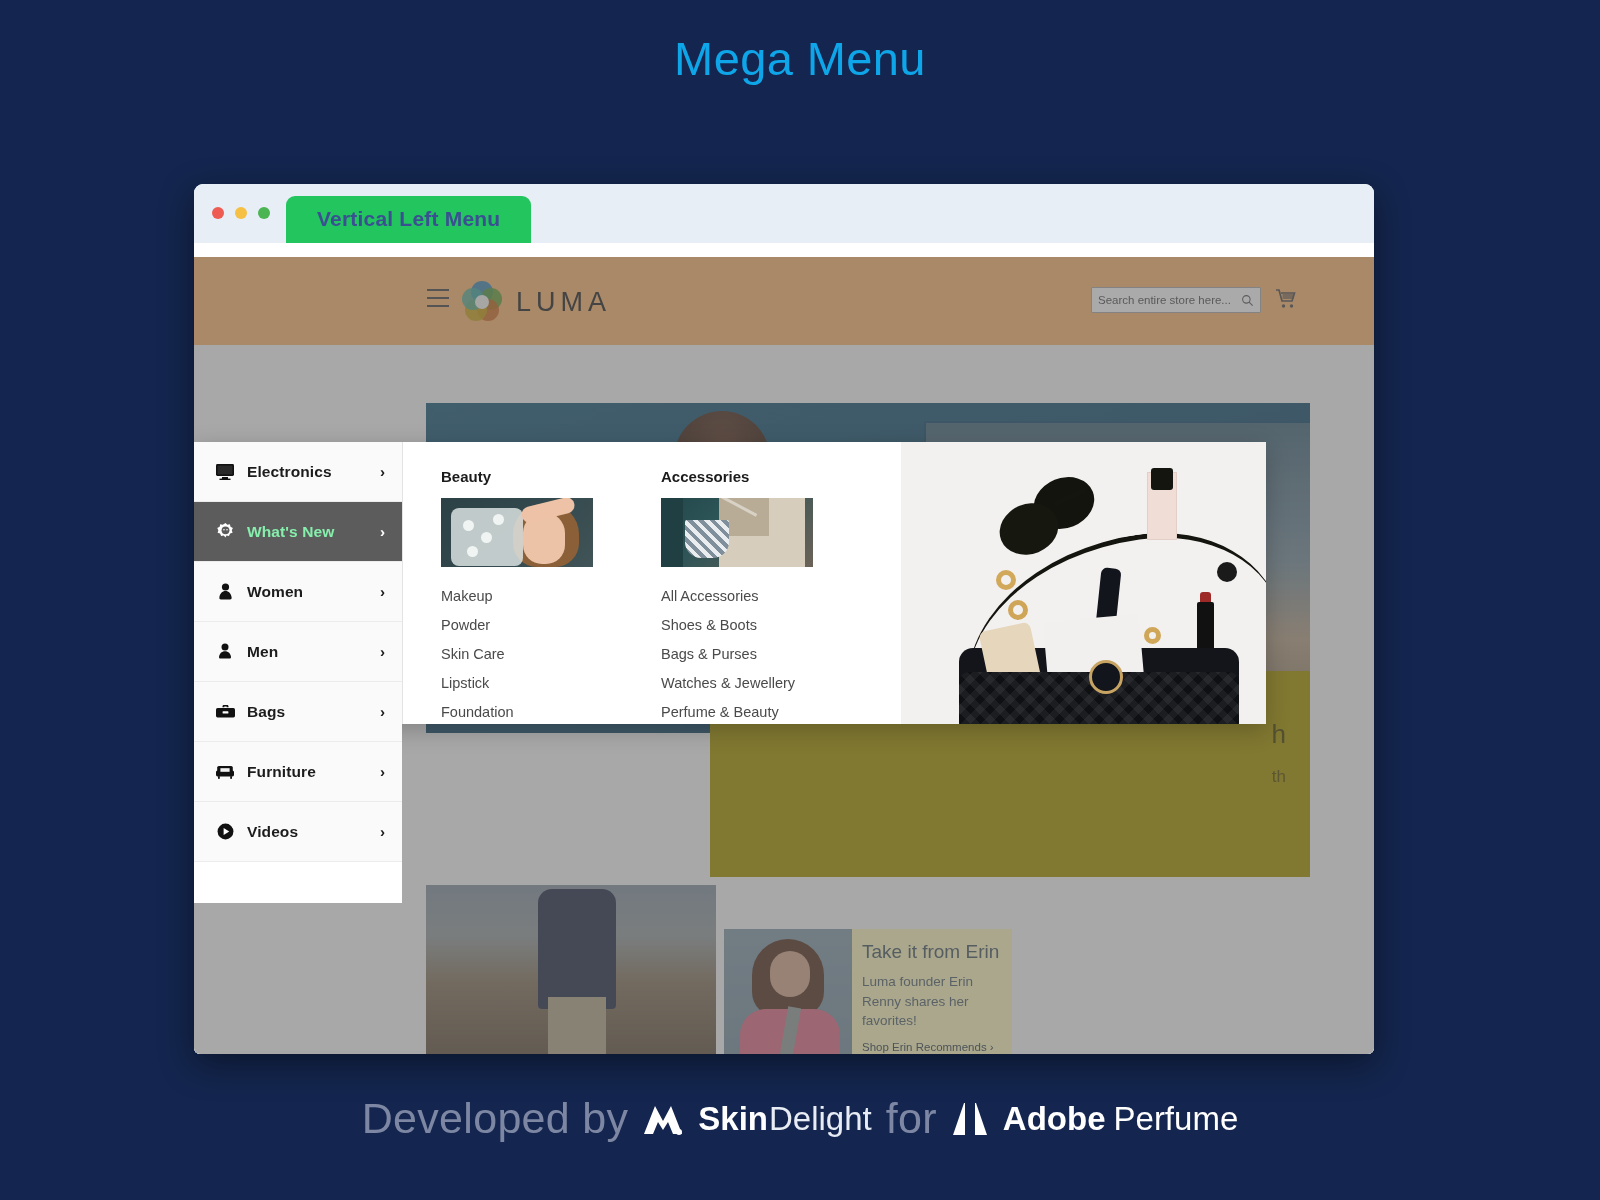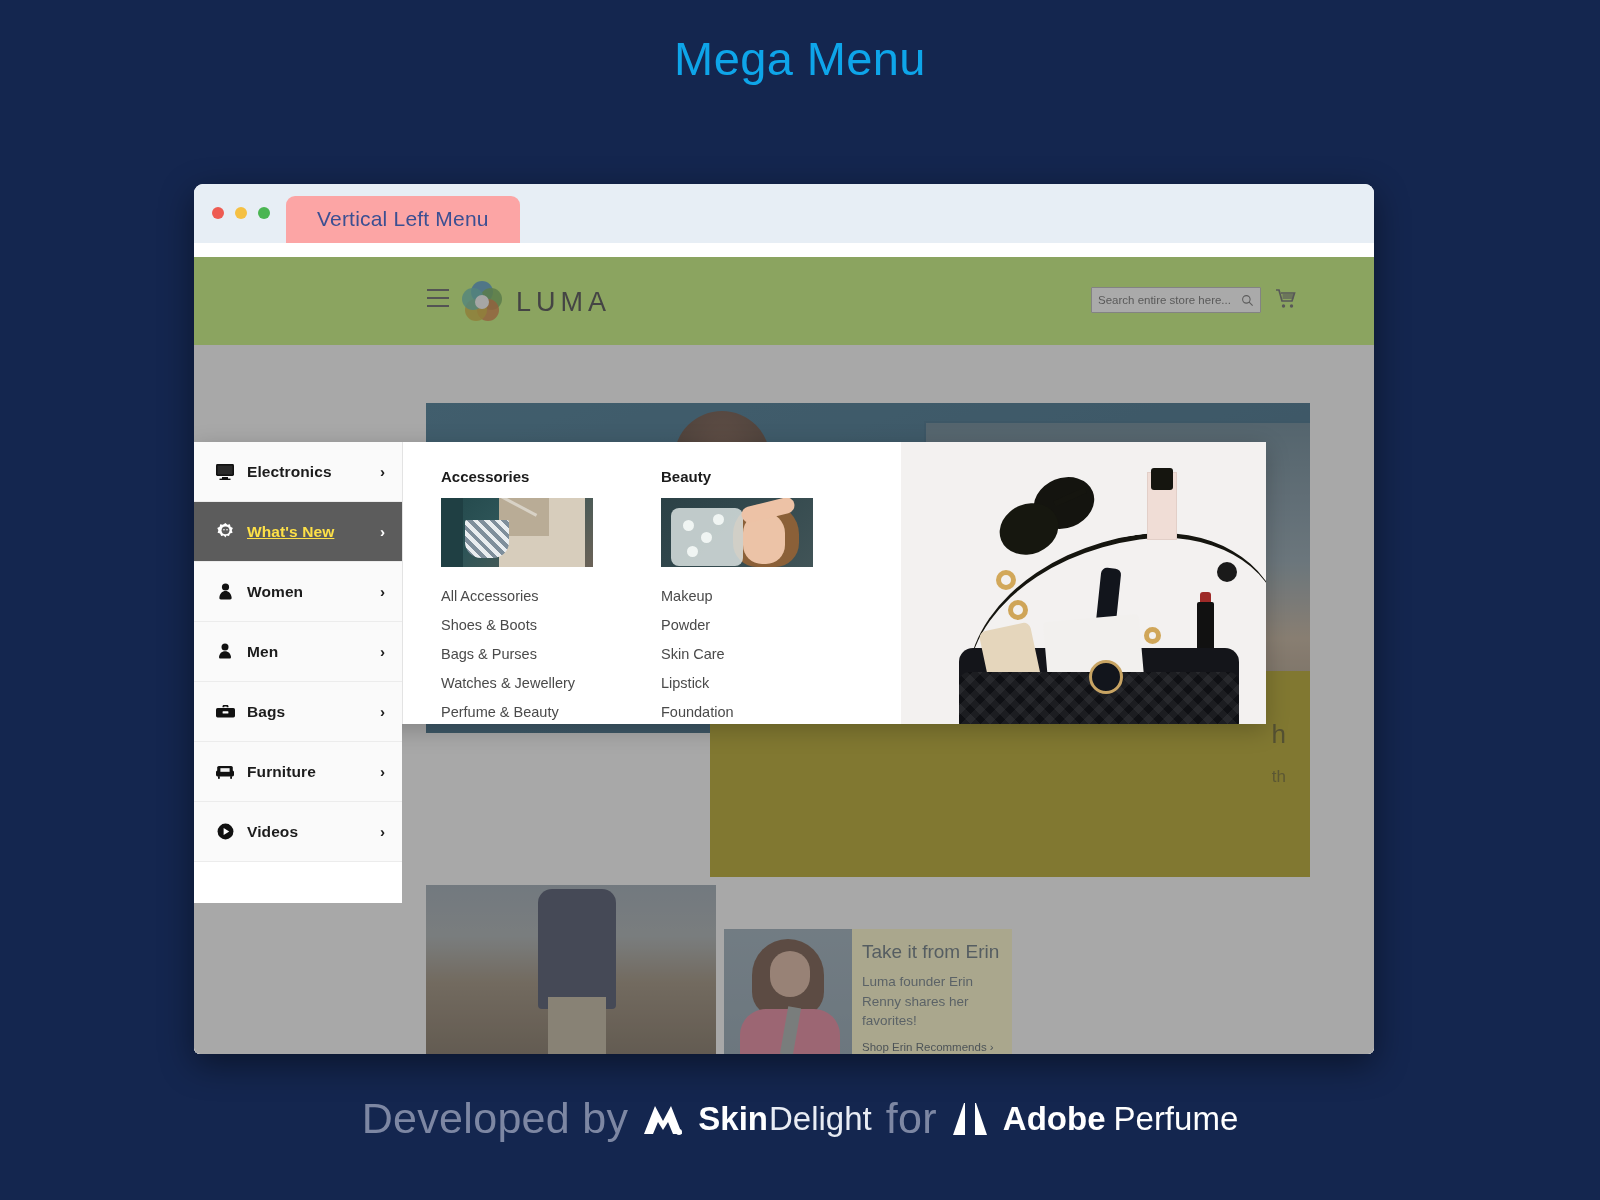--- a/index.html
+++ b/index.html
@@ -35,36 +35,36 @@
   .chrome-bar {
     height: 59px; background: #e7eef5; position: relative;
     display: flex; align-items: flex-end;
   }
   .dots { position: absolute; left: 18px; top: 23px; display: flex; gap: 11px; }
   .dot { width: 12px; height: 12px; border-radius: 50%; }
   .dot.r { background: #ee5b52; }
   .dot.y { background: #f5c043; }
   .dot.g { background: #4ab552; }
   .tab {
-    margin-left: 92px; background: #fca5a5;
+    margin-left: 92px; background: #22c55e;
     border-radius: 9px 9px 0 0;
     padding: 11px 31px 12px 31px;
-    font-size: 21px; color: #3b4f92; font-weight: 400;
+    font-size: 21px; color: #3b4f92; font-weight: 700;
     letter-spacing: .2px;
     text-align: center;
   }
   .chrome-gap { height: 14px; background: #fff; }
 
   
   .viewport { position: relative; width: 1180px; height: 797px; background: #fff; overflow: hidden; }
 
   
   .site { position: absolute; inset: 0; background: #fafafa; }
 
-  .site-header { height: 88px; position: relative; background: #bef264; }
+  .site-header { height: 88px; position: relative; background: #fdba74; }
   .burger { position: absolute; left: 233px; top: 32px; width: 22px; }
   .burger i { display: block; height: 2px; background: #4c4c4c; margin-bottom: 6px; }
   .luma-logo { position: absolute; left: 266px; top: 22px; width: 44px; height: 44px; }
   .luma-word {
     position: absolute; left: 322px; top: 30px;
     font-size: 27px; letter-spacing: 5px; color: #2b2b2b; font-weight: 400;
   }
   .search-box {
     position: absolute; right: 113px; top: 30px;
     width: 170px; height: 26px; border: 1px solid #adadad; background: #fff;
@@ -176,21 +176,21 @@
     border-right: 1px solid #e3e3e3;
   }
   .nav-item {
     height: 60px; display: flex; align-items: center;
     padding: 0 17px 0 21px; border-bottom: 1px solid #ececec;
     background: #fafafa; cursor: pointer;
   }
   .nav-item.active { background: #5c5c5c; }
   .nav-ico { width: 20px; height: 20px; flex: none; margin-right: 12px; display: flex; align-items: center; justify-content: center; }
   .nav-label { flex: 1; font-size: 15.5px; color: #1c1c1c; font-weight: 600; letter-spacing: .1px; }
-  .nav-item.active .nav-label { color: #fde047; font-weight: 600; text-decoration: underline; }
+  .nav-item.active .nav-label { color: #86efac; font-weight: 600; }
   .nav-caret { font-size: 15px; color: #1c1c1c; font-weight: 700; }
   .nav-item.active .nav-caret { color: #ffffff; }
   .nav-tail { height: 41px; background: #ffffff; }
 
   
   .mm-panel {
     flex: 1; background: #ffffff; position: relative;
     display: flex; padding: 26px 0 0 0; overflow: hidden;
   }
   .mm-col { width: 182px; margin-left: 38px; }
@@ -435,53 +435,53 @@
           <span class="nav-label">Videos</span>
           <span class="nav-caret">›</span>
         </div>
 
         <div class="nav-tail"></div>
       </div>
 
       <div class="mm-panel">
 
         <div class="mm-col">
-          <div class="mm-col-title">Accessories</div>
-          <div class="mm-thumb thumb-acc">
-            <div class="ta-dark"></div>
-            <div class="ta-person"></div>
-            <div class="ta-coat"></div>
-            <div class="ta-strap"></div>
-            <div class="ta-bag"></div>
-          </div>
-          <a class="mm-link">All Accessories</a>
-          <a class="mm-link">Shoes &amp; Boots</a>
-          <a class="mm-link">Bags &amp; Purses</a>
-          <a class="mm-link">Watches &amp; Jewellery</a>
-          <a class="mm-link">Perfume &amp; Beauty</a>
-
-        </div>
-
-        <div class="mm-col">
           <div class="mm-col-title">Beauty</div>
           <div class="mm-thumb thumb-beauty">
             <div class="tb-hair"></div>
             <div class="tb-face2"></div>
             <div class="tb-sleeve"></div>
             <div class="tb-dot" style="left:22px;top:22px"></div>
             <div class="tb-dot" style="left:40px;top:34px"></div>
             <div class="tb-dot" style="left:26px;top:48px"></div>
             <div class="tb-dot" style="left:52px;top:16px"></div>
             <div class="tb-arm"></div>
           </div>
           <a class="mm-link">Makeup</a>
           <a class="mm-link">Powder</a>
           <a class="mm-link">Skin Care</a>
           <a class="mm-link">Lipstick</a>
           <a class="mm-link">Foundation</a>
+
+        </div>
+
+        <div class="mm-col">
+          <div class="mm-col-title">Accessories</div>
+          <div class="mm-thumb thumb-acc">
+            <div class="ta-dark"></div>
+            <div class="ta-person"></div>
+            <div class="ta-coat"></div>
+            <div class="ta-strap"></div>
+            <div class="ta-bag"></div>
+          </div>
+          <a class="mm-link">All Accessories</a>
+          <a class="mm-link">Shoes &amp; Boots</a>
+          <a class="mm-link">Bags &amp; Purses</a>
+          <a class="mm-link">Watches &amp; Jewellery</a>
+          <a class="mm-link">Perfume &amp; Beauty</a>
 
         </div>
 
         <div class="mm-feature">
           <div class="feat-bg"></div>
           <div class="f-strapc"></div>
           <div class="f-sun1"></div>
           <div class="f-sun2"></div>
           <div class="f-sunbr"></div>
           <div class="f-bottle"></div>

